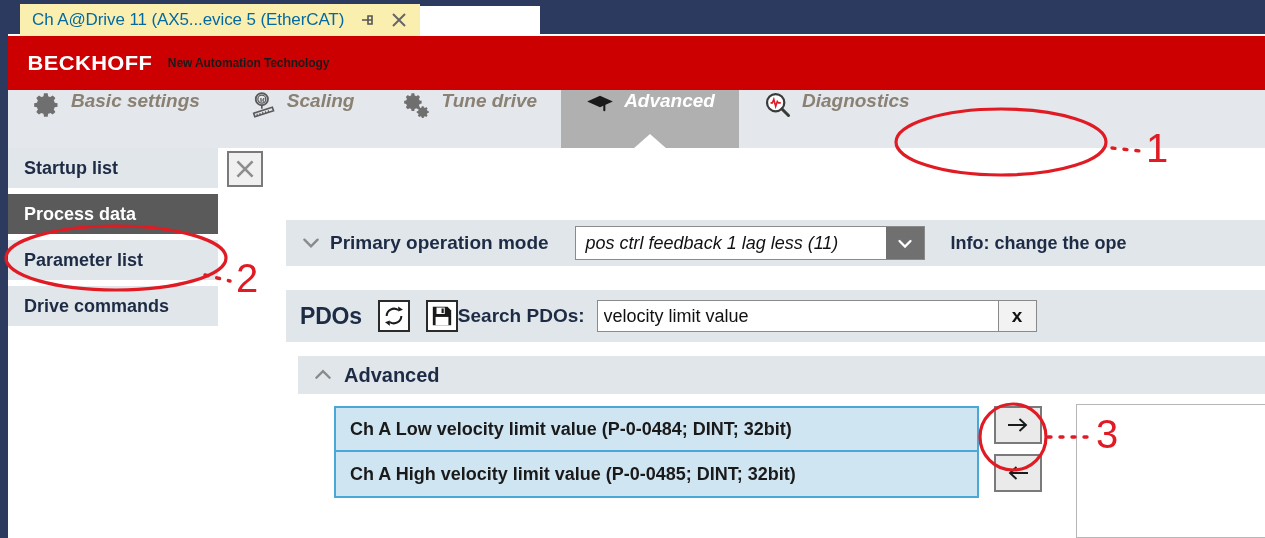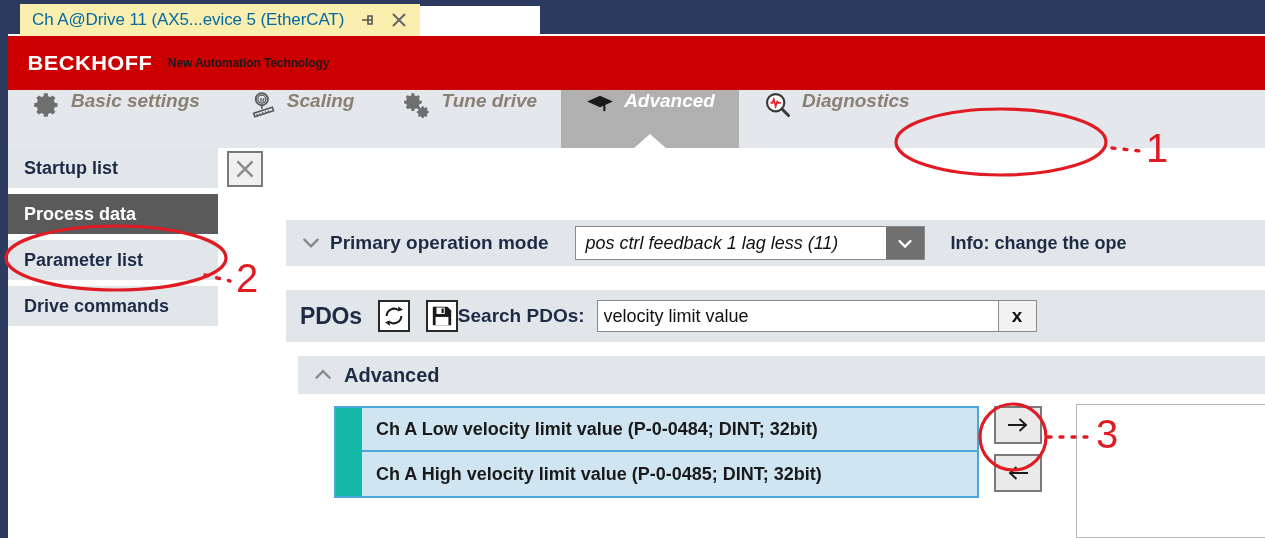--- a/index.html
+++ b/index.html
@@ -289,21 +289,20 @@
     font-size: 20px; font-weight: bold; color: #1d2b45; margin-left: 8px;
   }
 
   
   .pdo-list {
     position: absolute;
     left: 48px; top: 258px;
     width: 645px;
     border: 2px solid #4aa8d8;
     background: #14b8a6;
-    padding-left: 26px;
   }
   .pdo-row {
     height: 44px;
     background: #cfe5f2;
     display: flex; align-items: center;
     padding-left: 14px;
     font-size: 18px;
     font-weight: bold;
     color: #1a1a1a;
     white-space: nowrap;

